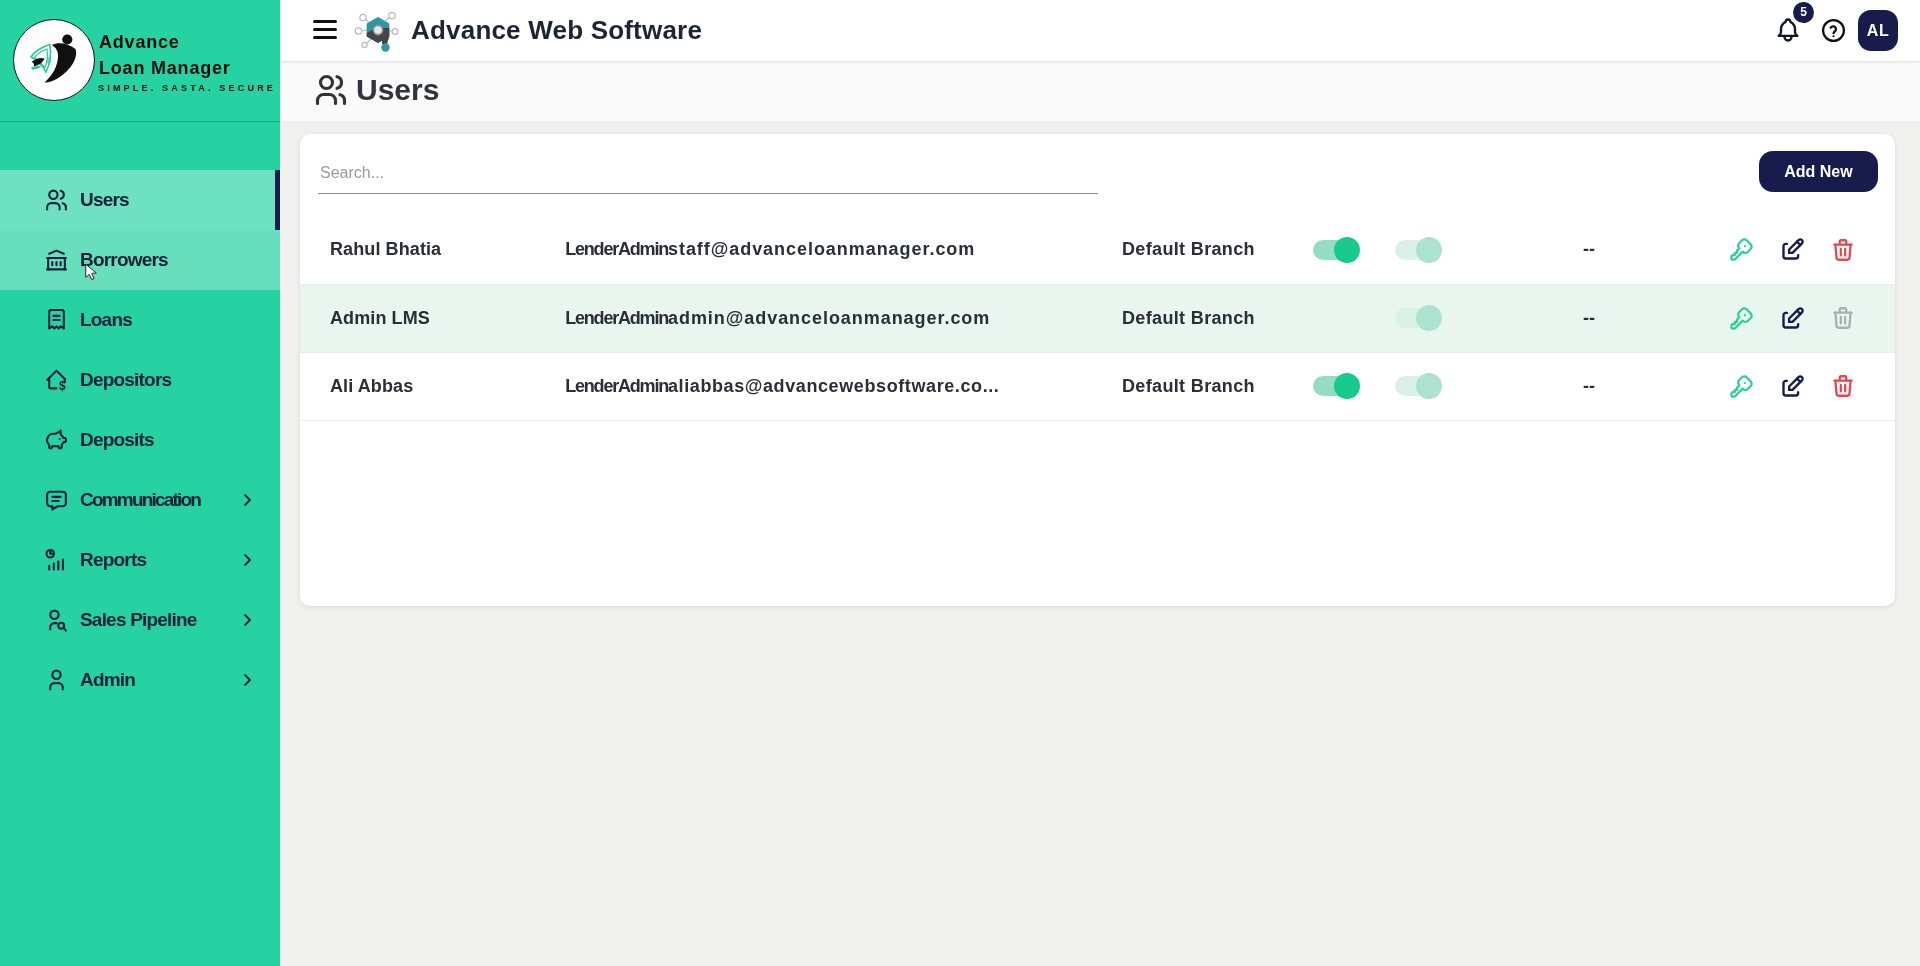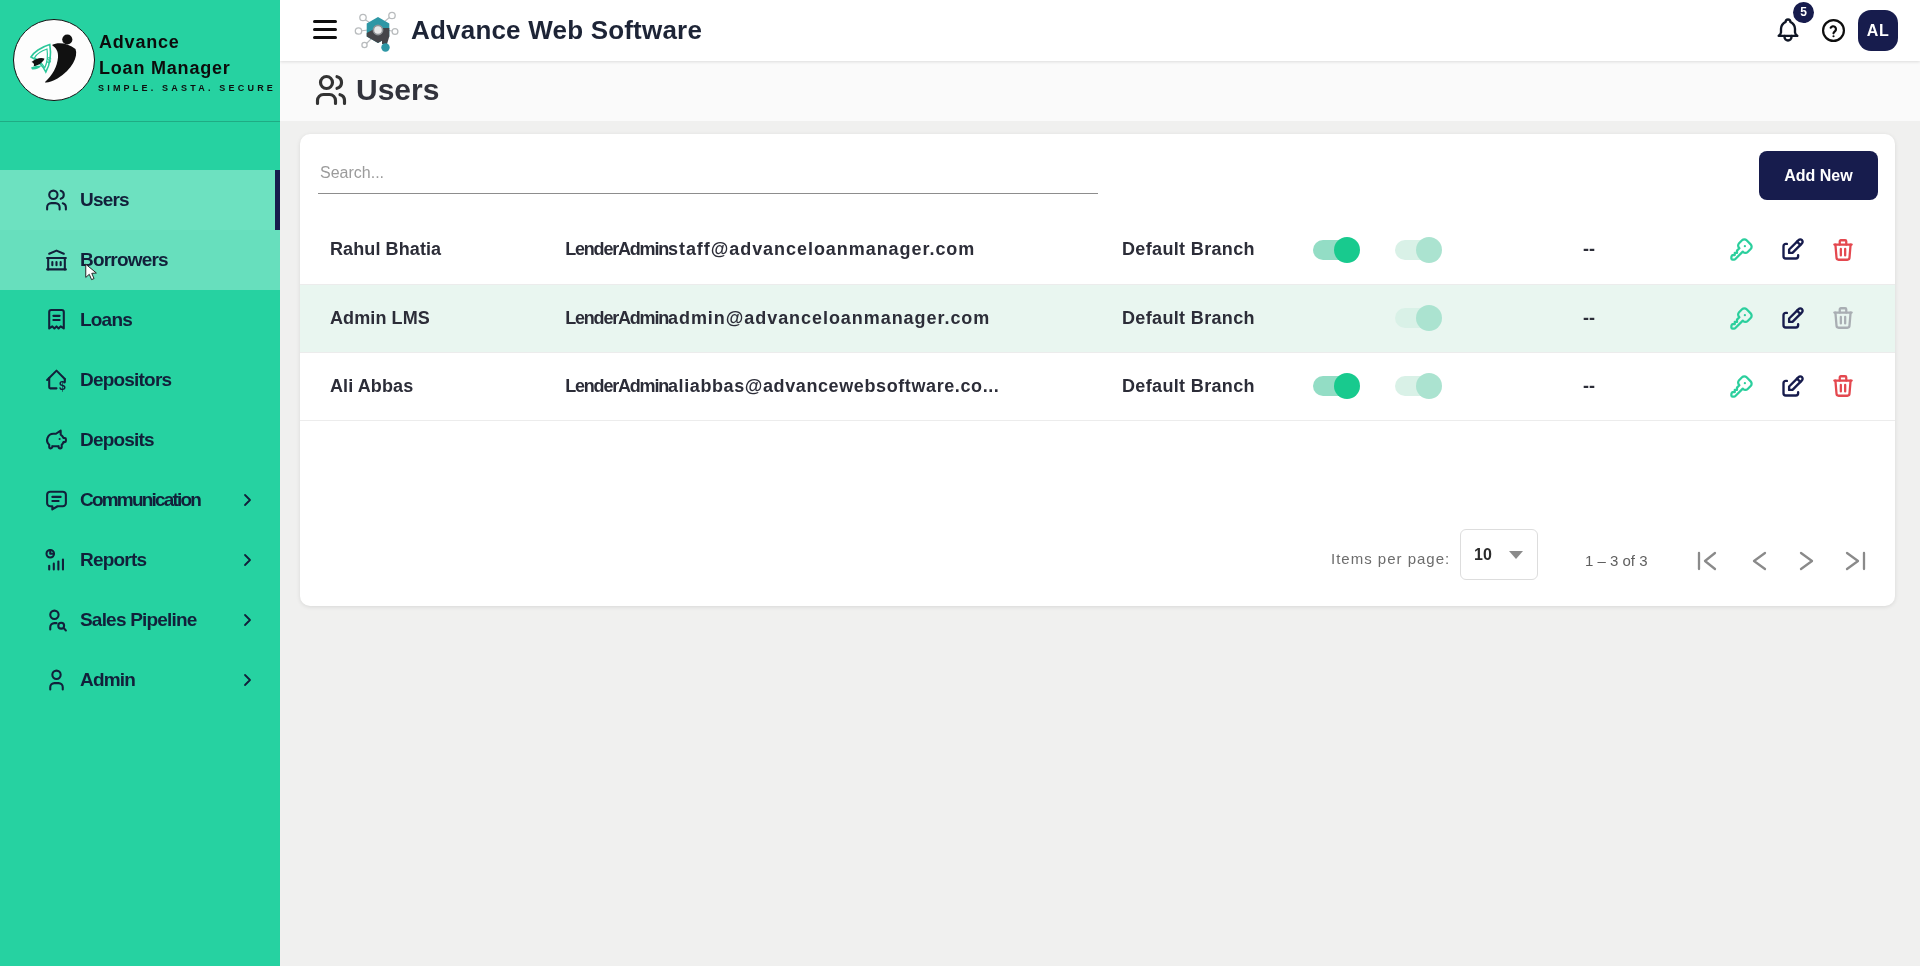--- a/index.html
+++ b/index.html
@@ -36,21 +36,21 @@
   
   .content { position:absolute; left:280px; top:61px; right:0; }
   .page-head { position:relative; height:60px; background:#fafafa; }
   .ph-icon { position:absolute; left:33px; top:11px; }
   .ph-title { position:absolute; left:76px; top:12px; font-size:30px; font-weight:bold; color:#32333c; }
 
   .card { position:absolute; left:20px; top:73px; width:1595px; height:472px; background:#fff; border-radius:10px;
           box-shadow:0 1px 4px rgba(0,0,0,0.10); }
   .search-ph { position:absolute; left:20px; top:30px; font-size:16px; color:#9b9b9b; }
   .search-line { position:absolute; left:18px; top:59px; width:780px; height:1px; background:#8d8d8d; }
-  .btn-add { position:absolute; left:1459px; top:17px; width:119px; height:49px; background:#171c4d; border-radius:8px;
+  .btn-add { position:absolute; left:1459px; top:17px; width:119px; height:41px; background:#171c4d; border-radius:14px;
              color:#fff; font-size:16px; font-weight:bold; display:flex; align-items:center; justify-content:center; }
 
   table.grid { position:absolute; left:0; top:82px; width:1595px; border-collapse:collapse; table-layout:fixed; }
   table.grid col.c1{width:205px} table.grid col.c2{width:163px} table.grid col.c3{width:454px}
   table.grid col.c4{width:181px} table.grid col.c5{width:81px}  table.grid col.c6{width:176px}
   table.grid col.c7{width:130px} table.grid col.c8{width:205px}
   .grid th { background:#90ddc4; height:56px; text-align:left; font-size:17.5px; color:#16254a; font-weight:bold; letter-spacing:0.6px;}
   .grid th.ls2 { letter-spacing:1.6px; }
   .grid td { height:68px; font-size:18px; color:#2c2d38; font-weight:bold; letter-spacing:0.1px; }
   td.role{letter-spacing:-1.2px;text-align:right;} td.email{letter-spacing:0.95px;} td.branch{letter-spacing:0.35px;}
@@ -370,30 +370,14 @@
                   <path d="M10 11v6"></path>
                   <path d="M14 11v6"></path>
                   <path d="M5 7l1 12a2 2 0 0 0 2 2h8a2 2 0 0 0 2-2l1-12"></path>
                   <path d="M9 7v-3a1 1 0 0 1 1-1h4a1 1 0 0 1 1 1v3"></path>
                 </svg>
               </div>
             </td>
           </tr>
     </tbody>
       </table>
-    <div class="pager">
-      <div class="ipp">Items per page:</div>
-      <div class="sel10">
-          <div class="v">10</div>
-          <div class="ar"></div>
-        </div>
-      <div class="range">1 – 3 of 3</div>
-      <div class="pnav"><svg width="180" height="34" viewBox="0 0 180 34" fill="none" stroke="#8a8a8a" stroke-width="2.3" stroke-linecap="round" stroke-linejoin="round">
-<path d="M5 9v16"></path>
-            <path d="M21 9l-10 8 10 8"></path>
-<path d="M71 9l-11 8 11 8"></path>
-<path d="M107 9l11 8-11 8"></path>
-<path d="M153 9l11 8-11 8"></path>
-            <path d="M170 9v16"></path>
-</svg></div>
-    </div>
   </div>
 </div>
 
 </body></html>

